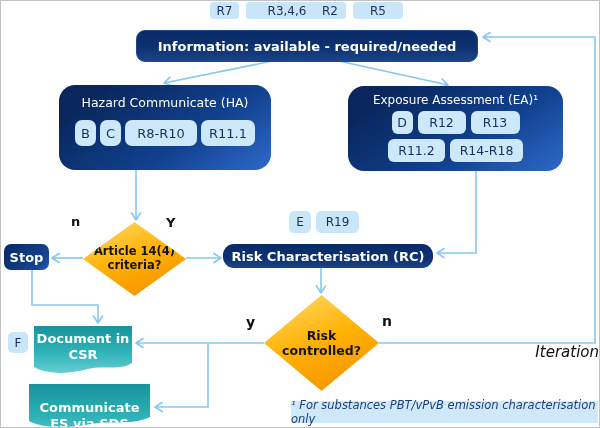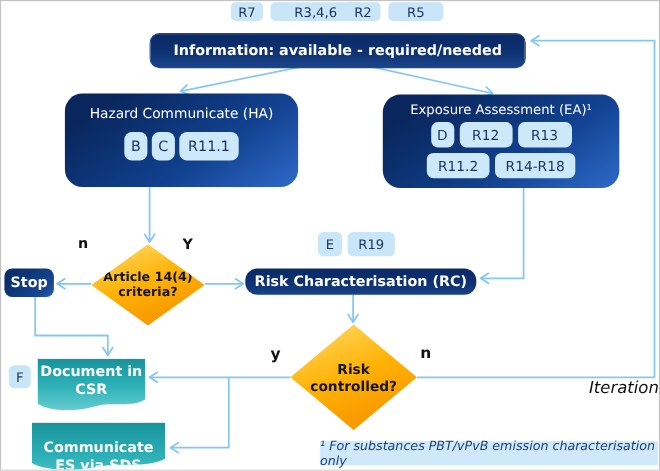--- a/index.html
+++ b/index.html
@@ -113,20 +113,21 @@
   <div class="abs chip top-chip c-r2">R2</div>
   <div class="abs chip top-chip c-r5">R5</div>
 
   <div class="abs flex info-bar">Information: available - required/needed</div>
 
   <div class="abs navy-box ha-box">
     <div class="box-title">Hazard Communicate (HA)</div>
     <div class="chip-row">
       <div class="chip in-chip w-b">B</div>
       <div class="chip in-chip w-c">C</div>
+      <div class="chip in-chip w-r810">R8-R10</div>
       <div class="chip in-chip w-r111">R11.1</div>
     </div>
   </div>
 
   <div class="abs navy-box ea-box">
     <div class="box-title">Exposure Assessment (EA)¹</div>
     <div class="chip-row chip-row1">
       <div class="chip in-chip w-d">D</div>
       <div class="chip in-chip w-r12">R12</div>
       <div class="chip in-chip w-r13">R13</div>

